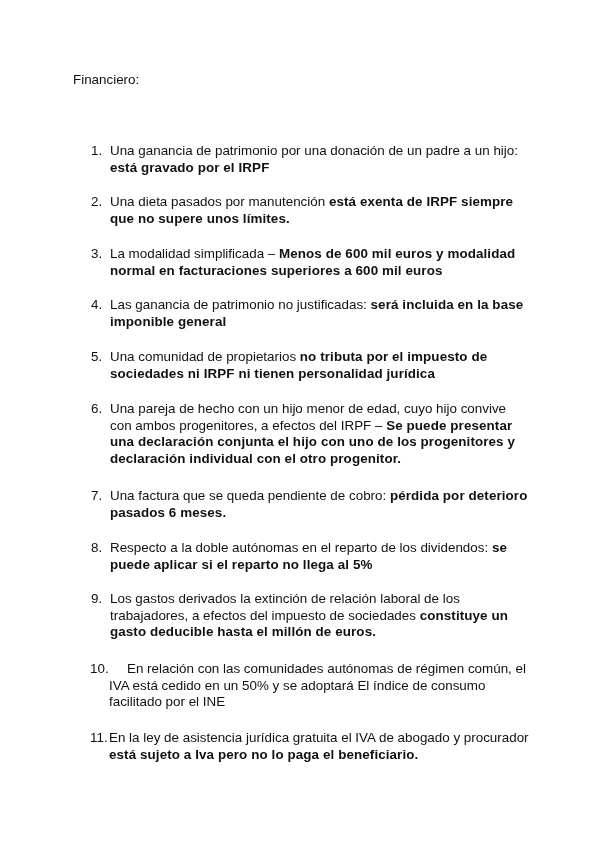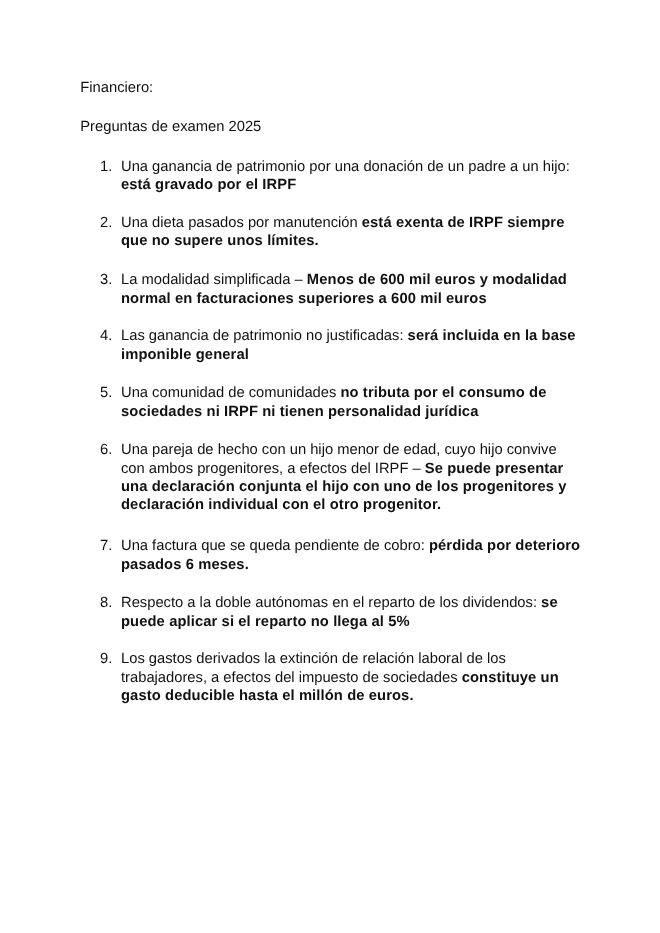--- a/index.html
+++ b/index.html
@@ -13,21 +13,20 @@
     .item { position: absolute; left: 91px; width: 440px; }
     .num { position: absolute; left: 0; top: 0; }
     .txt { margin-left: 19px; }
     b { font-weight: bold; letter-spacing: 0.1px; }
   </style>
 </head>
 <body>
 
 <div class="page">
   <p class="heading" style="top:72px;">Financiero:</p>
-  <p class="heading" style="top:107px;">Preguntas de examen 2025</p>
 
   <div class="item" style="top:143px;">
     <span class="num">1.</span>
     <div class="txt"><span>Una ganancia de patrimonio por una donación de un padre a un hijo: </span><b>está gravado por el IRPF</b></div>
   </div>
 
   <div class="item" style="top:194px;">
     <span class="num">2.</span>
     <div class="txt"><span>Una dieta pasados por manutención </span><b>está exenta de IRPF siempre que no supere unos límites.</b></div>
   </div>
@@ -37,21 +36,21 @@
     <div class="txt"><span>La modalidad simplificada – </span><b>Menos de 600 mil euros y modalidad normal en facturaciones superiores a 600 mil euros</b></div>
   </div>
 
   <div class="item" style="top:297px;">
     <span class="num">4.</span>
     <div class="txt"><span>Las ganancia de patrimonio no justificadas: </span><b>será incluida en la base imponible general</b></div>
   </div>
 
   <div class="item" style="top:349px;">
     <span class="num">5.</span>
-    <div class="txt"><span>Una comunidad de comunidades </span><b>no tributa por el consumo de sociedades ni IRPF ni tienen personalidad jurídica</b></div>
+    <div class="txt"><span>Una comunidad de propietarios </span><b>no tributa por el impuesto de sociedades ni IRPF ni tienen personalidad jurídica</b></div>
   </div>
 
   <div class="item" style="top:401px;">
     <span class="num">6.</span>
     <div class="txt"><span>Una pareja de hecho con un hijo menor de edad, cuyo hijo convive con ambos progenitores, a efectos del IRPF – </span><b>Se puede presentar una declaración conjunta el hijo con uno de los progenitores y declaración individual con el otro progenitor.</b></div>
   </div>
 
   <div class="item" style="top:488px;">
     <span class="num">7.</span>
     <div class="txt"><span>Una factura que se queda pendiente de cobro: </span><b>pérdida por deterioro pasados 6 meses.</b></div>
@@ -60,14 +59,22 @@
   <div class="item" style="top:540px;">
     <span class="num">8.</span>
     <div class="txt"><span>Respecto a la doble autónomas en el reparto de los dividendos: </span><b>se puede aplicar si el reparto no llega al 5%</b></div>
   </div>
 
   <div class="item" style="top:591px;">
     <span class="num">9.</span>
     <div class="txt"><span>Los gastos derivados la extinción de relación laboral de los trabajadores, a efectos del impuesto de sociedades </span><b>constituye un gasto deducible hasta el millón de euros.</b></div>
   </div>
 
+  <div class="item" style="top:661px; left:90px;">
+    <span class="num">10.</span>
+    <div style="margin-left:19px; text-indent:18px;"><span>En relación con las comunidades autónomas de régimen común, el IVA está cedido en un 50% y se adoptará El índice de consumo facilitado por el INE</span><b></b></div>
+  </div>
 
+  <div class="item" style="top:730px; left:90px;">
+    <span class="num">11.</span>
+    <div style="margin-left:19px;"><span>En la ley de asistencia jurídica gratuita el IVA de abogado y procurador </span><b>está sujeto a Iva pero no lo paga el beneficiario.</b></div>
+  </div>
 </div>
 
 </body></html>

